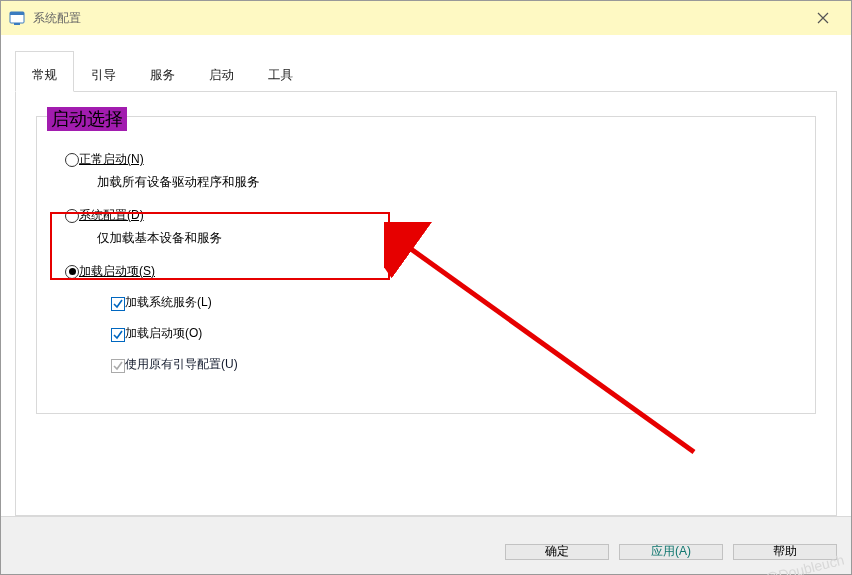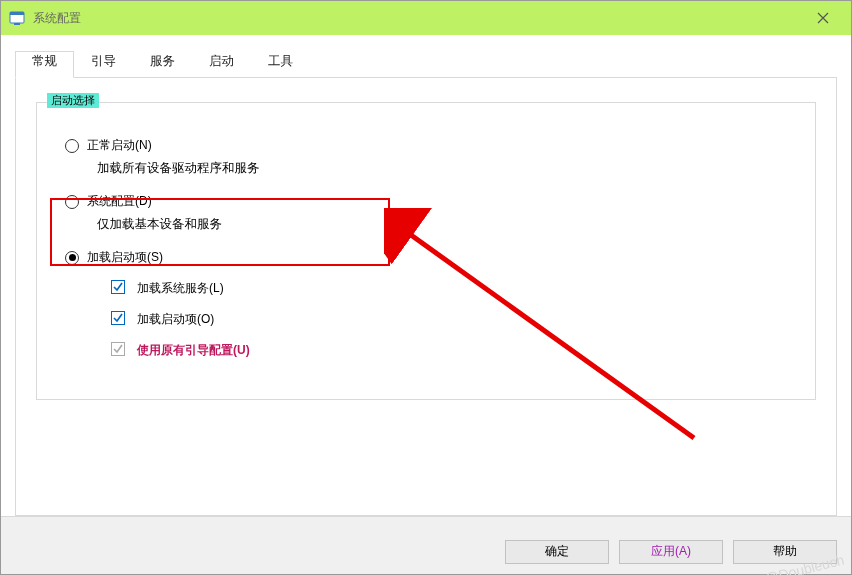--- a/index.html
+++ b/index.html
@@ -1,44 +1,44 @@
 <!DOCTYPE html>
 <html><head>
   <meta charset="utf-8">
   <style>
     * { box-sizing: border-box; margin: 0; padding: 0; }
     body { font-family: "Microsoft YaHei", "Segoe UI", Tahoma, sans-serif; font-size: 12px; background: #fff; color: #000; width: 852px; height: 575px; position: relative; overflow: hidden; }
     .window { border: 1px solid #999; width: 100%; height: 100%; display: flex; flex-direction: column; background: #fff; }
-    .titlebar { height: 34px; display: flex; align-items: center; padding: 0 6px 0 8px; background: #bef264; }
+    .titlebar { height: 34px; display: flex; align-items: center; padding: 0 6px 0 8px; background: #fef9c3; }
     .titlebar .app-icon { width: 16px; height: 16px; margin-right: 8px; }
     .titlebar .title { color: #666; font-size: 12px; flex: 1; }
     .titlebar .close-x { width: 44px; text-align: center; font-size: 15px; color: #555; cursor: default; font-family: Arial, sans-serif; }
     .tabbar { display: flex; padding: 16px 14px 0 14px; }
-    .tab { padding: 1px 16px 7px 16px; font-size: 12.5px; color: #222; border: 1px solid transparent; margin-right: 0; cursor: default; }
+    .tab { padding: 15px 16px 7px 16px; font-size: 12.5px; color: #222; border: 1px solid transparent; margin-right: 0; cursor: default; }
     .tab.active { background: #fff; border: 1px solid #d9d9d9; border-bottom: 1px solid #fff; position: relative; z-index: 2; }
     .tabpage { margin: -1px 14px 0 14px; border: 1px solid #d9d9d9; flex: 1; position: relative; }
     .groupbox { position: absolute; left: 20px; right: 20px; top: 24px; border: 1px solid #d9d9d9; padding: 26px 18px 26px 18px; }
-    .groupbox-label { position: absolute; top: -10px; left: 10px; background: #5eead4; padding: 0 4px; font-size: 11px; }
+    .groupbox-label { position: absolute; top: -10px; left: 10px; background: #a21caf; padding: 0 4px; font-size: 18px; }
     .opt-row { margin: 8px 0 4px 10px; }
-    .opt-radio { display: flex; align-items: center; gap: 8px; }
+    .opt-radio { display: flex; align-items: center; gap: 0; text-decoration: underline; }
     .opt-desc { margin: 6px 0 16px 32px; font-size: 12.5px; font-family: Liberation Serif, serif; }
     .radio-circle { width: 14px; height: 14px; border: 1px solid #333; border-radius: 50%; display: inline-flex; align-items: center; justify-content: center; }
     .radio-circle.checked::after { content:""; width: 7px; height: 7px; background: #000; border-radius: 50%; }
     .sub-checks { margin-left: 56px; }
-    .check-row { display: flex; align-items: flex-start; gap: 12px; margin: 14px 0; }
+    .check-row { display: flex; align-items: flex-end; gap: 0; margin: 14px 0; }
     .checkbox { width: 14px; height: 14px; border: 1px solid #0067c0; display: inline-flex; align-items: center; justify-content: center; }
     .checkbox.checked svg { display: block; }
     .checkbox svg { display: none; }
     .checkbox.disabled { border-color: #aaa; }
-    .check-row.disabled { color: #be185d; font-weight: bold; }
+    .check-row.disabled { color: #0f172a; }
     .check-row.disabled .checkbox svg path { stroke: #aaa; }
     .redbox { position: absolute; border: 2px solid #e60000; pointer-events: none; }
     .buttonbar { height: 58px; display: flex; align-items: center; justify-content: flex-end; padding-right: 14px; gap: 10px; background: #f0f0f0; border-top: 1px solid #d9d9d9; }
-    .btn { min-width: 104px; height: 24px; background: #e9e9e9; border: 1px solid #c2c2c2; font-size: 12px; display: flex; align-items: center; justify-content: center; cursor: default; margin-top: 12px; }
-    .btn.disabled { color: #a21caf; }
+    .btn { min-width: 104px; height: 16px; background: #e9e9e9; border: 1px solid #c2c2c2; font-size: 12px; display: flex; align-items: center; justify-content: center; cursor: default; margin-top: 12px; }
+    .btn.disabled { color: #0f766e; }
     .watermark { position: absolute; right: 6px; bottom: 8px; color: #d8d8d8; font-size: 14px; transform: rotate(-14deg); transform-origin: right bottom; pointer-events: none; font-family: Arial, sans-serif; }
     .arrow { position: absolute; pointer-events: none; }
   </style>
 </head>
 <body>
 
 <div class="window">
 
   <div class="titlebar">
     <span class="app-icon">

